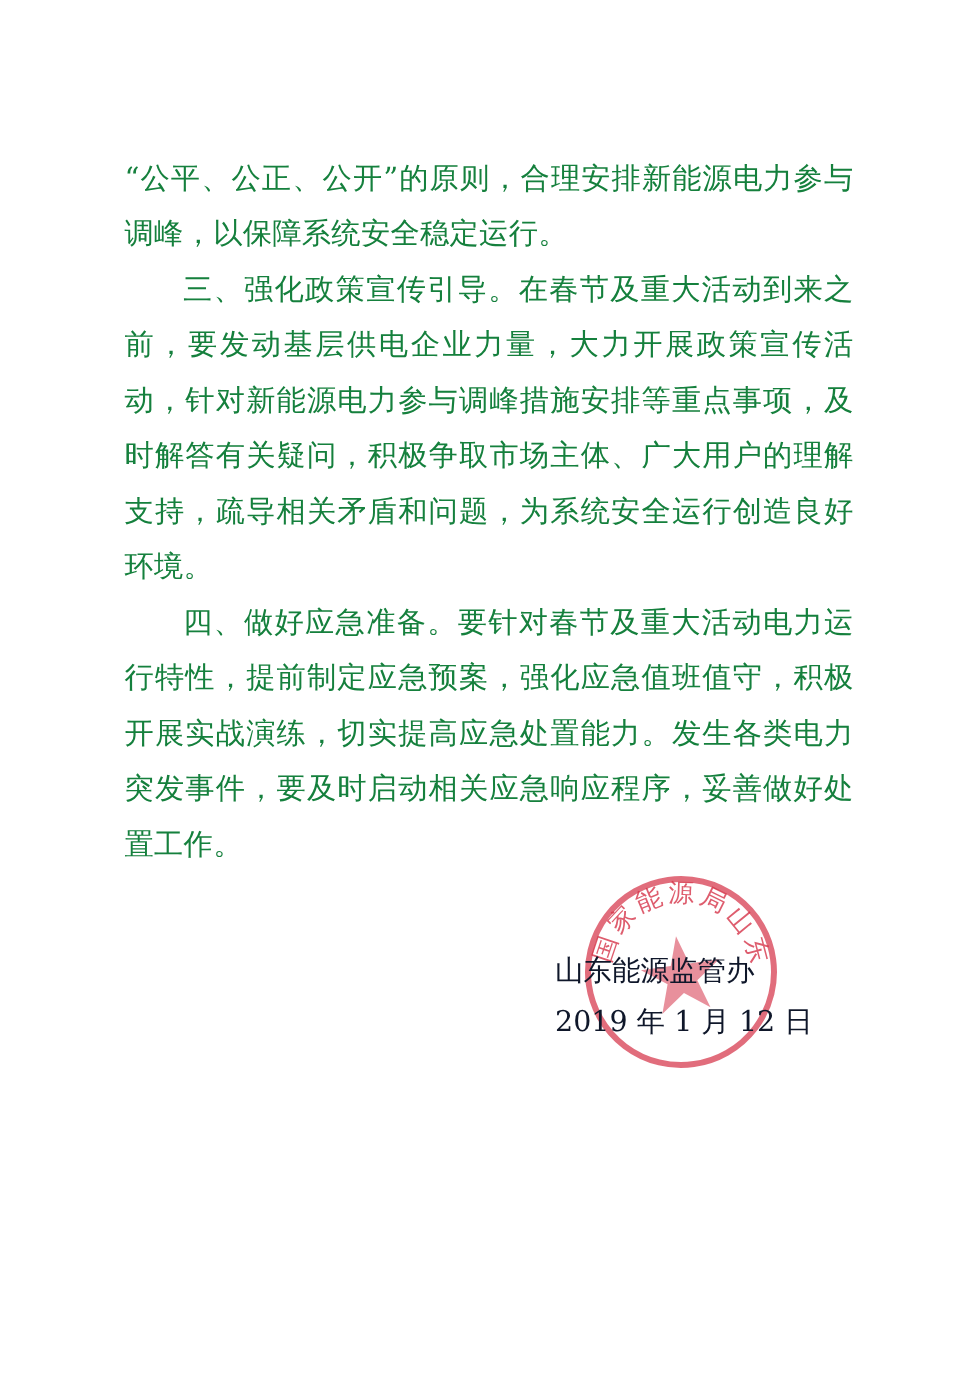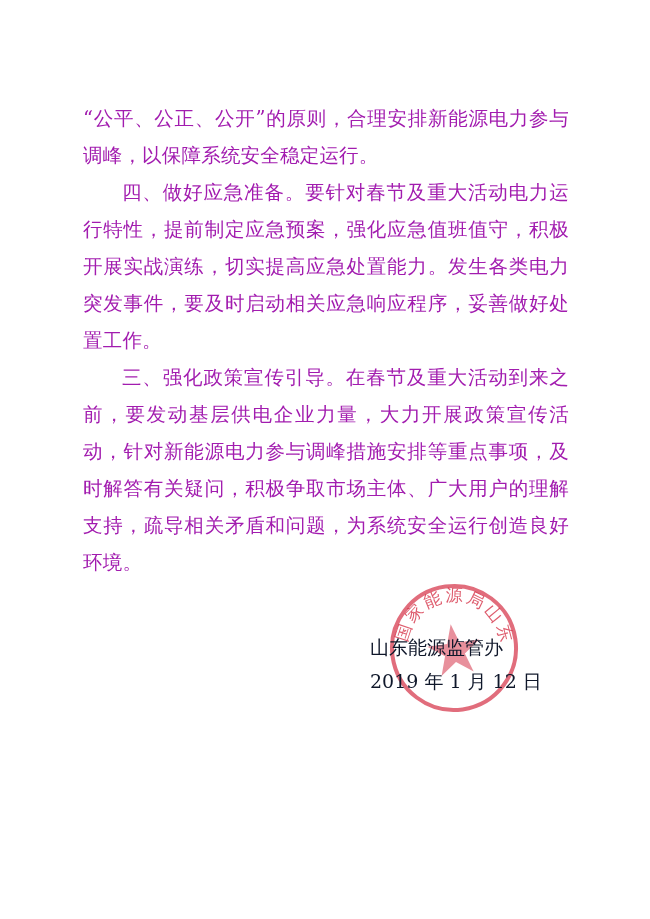--- a/index.html
+++ b/index.html
@@ -23,21 +23,21 @@
   }
   .doc-body {
     position: absolute;
     left: 83px;
     top: 100px;
     width: 486px;
   }
   .para {
     font-size: 19.5px;
     line-height: 37px;
-    color: #a21caf;
+    color: #15803d;
     text-align: justify;
     text-justify: inter-ideograph;
     letter-spacing: 0.2px;
     margin: 0 0 0 0;
     font-family: "DejaVu Serif", "Liberation Serif", serif;
     white-space: pre-wrap;
   }
   .para.indent {
     text-indent: 2em;
   }
@@ -66,22 +66,22 @@
     display: block;
   }
 </style>
 </head>
 <body>
 
 <div class="page">
 
   <div class="doc-body">
     <p class="para">“公平、公正、公开”的原则，合理安排新能源电力参与调峰，以保障系统安全稳定运行。</p>
+    <p class="para indent">三、强化政策宣传引导。在春节及重大活动到来之前，要发动基层供电企业力量，大力开展政策宣传活动，针对新能源电力参与调峰措施安排等重点事项，及时解答有关疑问，积极争取市场主体、广大用户的理解支持，疏导相关矛盾和问题，为系统安全运行创造良好环境。</p>
     <p class="para indent">四、做好应急准备。要针对春节及重大活动电力运行特性，提前制定应急预案，强化应急值班值守，积极开展实战演练，切实提高应急处置能力。发生各类电力突发事件，要及时启动相关应急响应程序，妥善做好处置工作。</p>
-    <p class="para indent">三、强化政策宣传引导。在春节及重大活动到来之前，要发动基层供电企业力量，大力开展政策宣传活动，针对新能源电力参与调峰措施安排等重点事项，及时解答有关疑问，积极争取市场主体、广大用户的理解支持，疏导相关矛盾和问题，为系统安全运行创造良好环境。</p>
   </div>
 
   <div class="stamp">
     <svg width="152" height="152" viewBox="0 0 152 152" aria-hidden="true">
       <g transform="rotate(-8 76 76)">
         <circle cx="76" cy="76" r="62" fill="none" stroke="#d6354a" stroke-width="4" opacity="0.72"></circle>
         <path id="sealArc" d="M 76,76 m -47,0 a 47,47 0 1,1 94,0" fill="none" stroke="none"></path>
         <text font-family="'DejaVu Serif','Liberation Serif',serif" font-size="17" fill="#d6354a" opacity="0.8" letter-spacing="3">
           <textPath href="#sealArc" startOffset="8%">国家能源局山东监管办公</textPath>
         </text>

